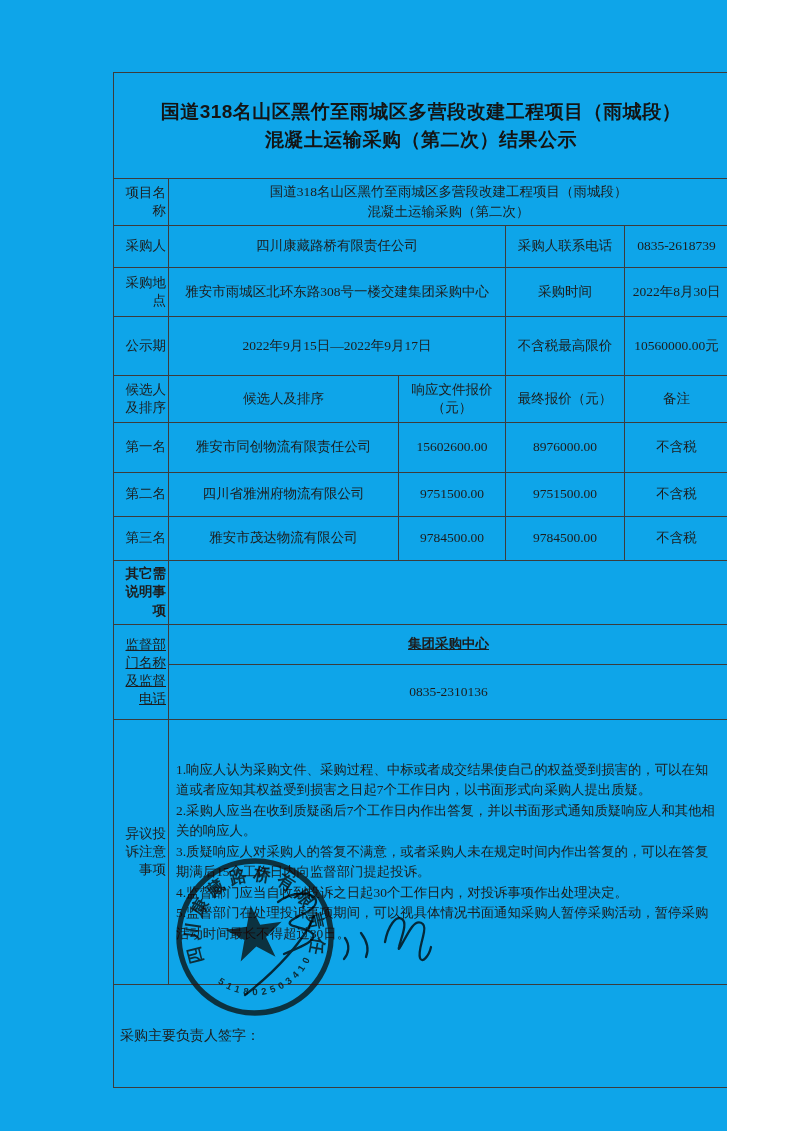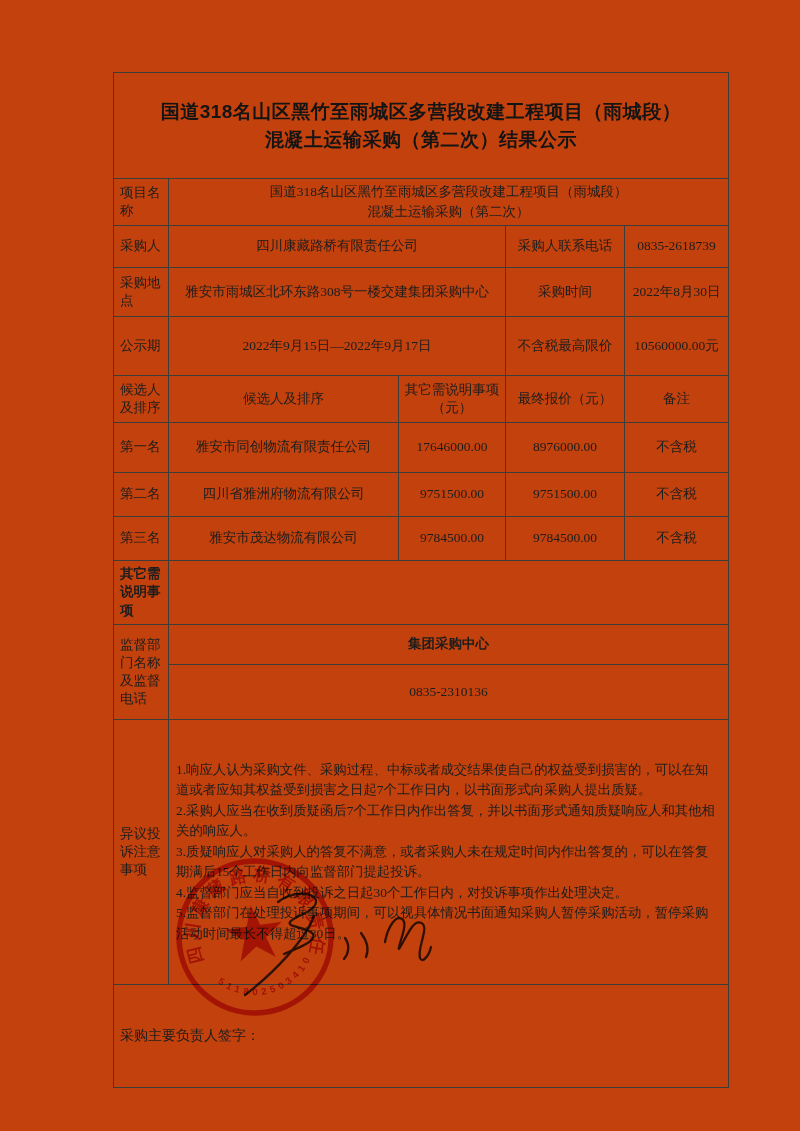--- a/index.html
+++ b/index.html
@@ -2,48 +2,48 @@
 <html><head>
 <meta charset="utf-8">
 <style>
   html,body{margin:0;padding:0;}
   body{
     width:800px;height:1131px;
     background:#ffffff;
     font-family:"Liberation Serif","DejaVu Serif",serif;
     color:#1d1d1d;
   }
-  .page{position:relative;width:800px;height:1131px;background:#c2410c;overflow:hidden;}
+  .page{position:relative;width:727px;height:1131px;background:#0ea5e9;overflow:hidden;}
 
   table.doc{
     position:absolute;left:113px;top:72px;
     width:615px;height:933px;
     border-collapse:collapse;table-layout:fixed;
     background:transparent;
   }
   td{
     border:1.6px solid #3c3c3c;
     font-size:13.5px;line-height:1.35;
     text-align:center;vertical-align:middle;
     padding:2px 4px;
     overflow:hidden;
     word-break:break-all;
   }
-  .lab{text-align:left;padding:2px 2px 2px 6px;}
+  .lab{text-align:right;padding:2px 2px 2px 6px;}
   .r-title td{height:101px;}
   .r-project td{height:42px;}
   .r-purchaser td{height:37px;}
   .r-location td{height:44px;}
   .r-publicity td{height:54px;}
   .r-chead td{height:42px;}
   .r-c1 td{height:45px;margin-left:16px;}
   .r-c2 td{height:39px;}
   .r-c3 td{height:39px;}
   .r-other td{height:59px;font-weight:bold;}
-  .r-sup1 td{height:35px;}
+  .r-sup1 td{height:35px;text-decoration:underline;}
   .r-sup2 td{height:50px;}
   .r-obj td{height:248px;}
   .r-sig td{height:98px;}
 
   .title-cell{
     font-family:"Liberation Sans","DejaVu Sans",sans-serif;
     font-weight:bold;font-size:19px;line-height:28px;
     letter-spacing:0.5px;color:#141414;
   }
   .proj-line{line-height:1.5;}
@@ -113,29 +113,29 @@
     <tr class="r-publicity">
       <td class="lab">公示期</td>
       <td colspan="2">2022年9月15日—2022年9月17日</td>
       <td>不含税最高限价</td>
       <td>10560000.00元</td>
     </tr>
 
     <tr class="r-chead">
       <td class="lab">候选人及排序</td>
       <td>候选人及排序</td>
-      <td>其它需说明事项（元）</td>
+      <td>响应文件报价（元）</td>
       <td>最终报价（元）</td>
       <td>备注</td>
     </tr>
 
     <tr class="r-c1">
       <td class="lab">第一名</td>
       <td>雅安市同创物流有限责任公司</td>
-      <td>17646000.00</td>
+      <td>15602600.00</td>
       <td>8976000.00</td>
       <td>不含税</td>
     </tr>
 
     <tr class="r-c2">
       <td class="lab">第二名</td>
       <td>四川省雅洲府物流有限公司</td>
       <td>9751500.00</td>
       <td>9751500.00</td>
       <td>不含税</td>

